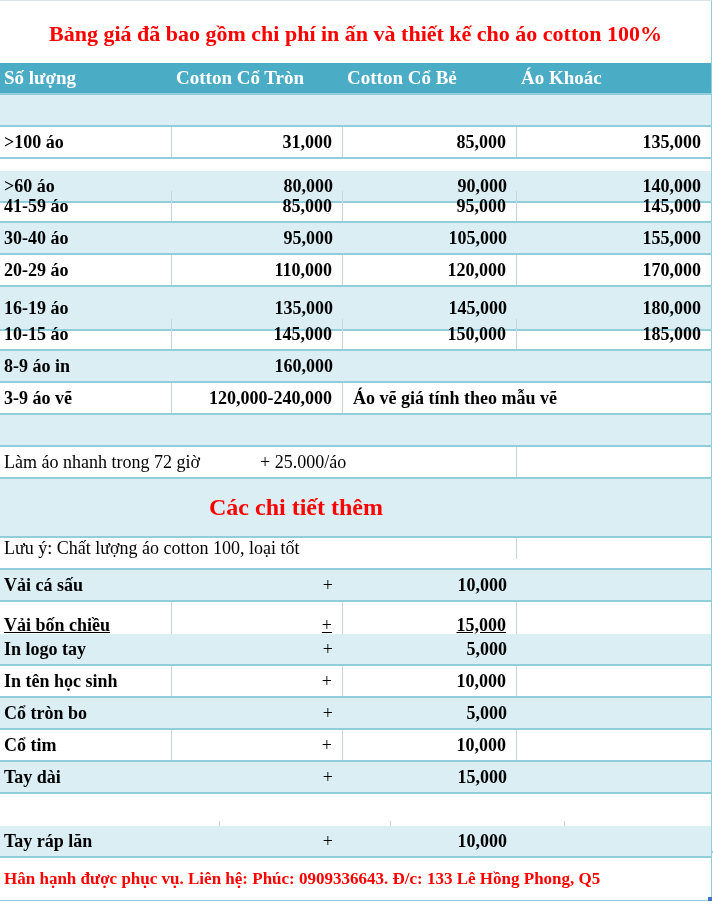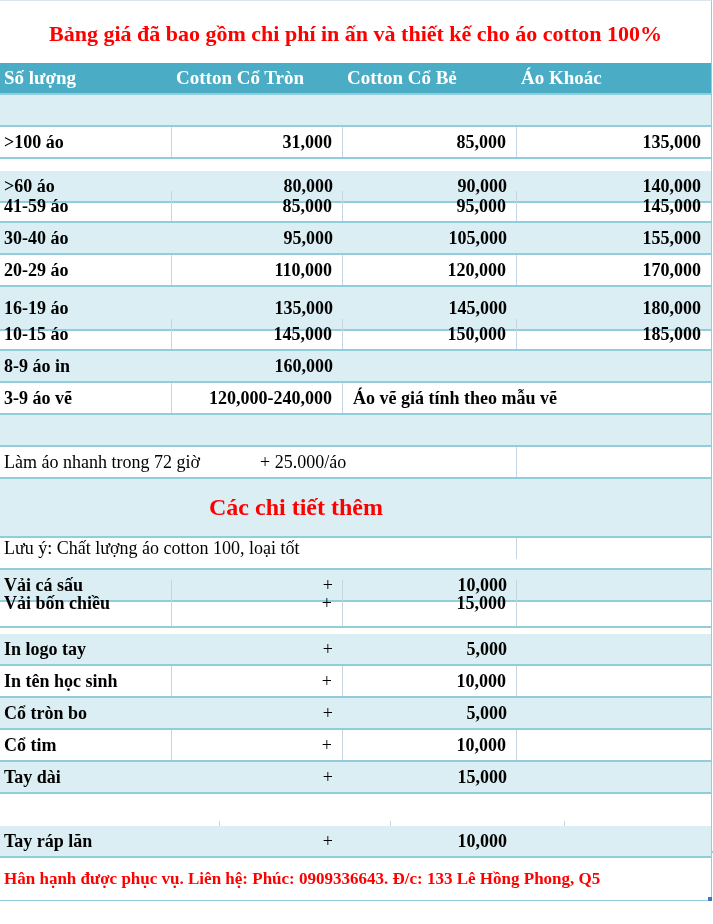--- a/index.html
+++ b/index.html
@@ -115,21 +115,21 @@
     <div class="cell vl" style="width:517px;">Lưu ý: Chất lượng áo cotton 100, loại tốt</div>
     <div class="cell c4"></div>
   </div>
 
   <div class="row alt" style="top:569px;height:32px;">
     <div class="cell c1 b">Vải cá sấu</div>
     <div class="cell c2 r">+</div>
     <div class="cell c3 b r">10,000</div>
     <div class="cell c4"></div>
   </div>
-  <div class="row" style="top:579px;height:48px;">
+  <div class="row" style="top:601px;height:48px;text-decoration:underline;">
     <div class="cell c1 vl b">Vải bốn chiều</div>
     <div class="cell c2 vl r">+</div>
     <div class="cell c3 vl b r">15,000</div>
     <div class="cell c4"></div>
   </div>
   <div class="row alt" style="top:633px;height:32px;">
     <div class="cell c1 b">In logo tay</div>
     <div class="cell c2 r">+</div>
     <div class="cell c3 b r">5,000</div>
     <div class="cell c4"></div>

